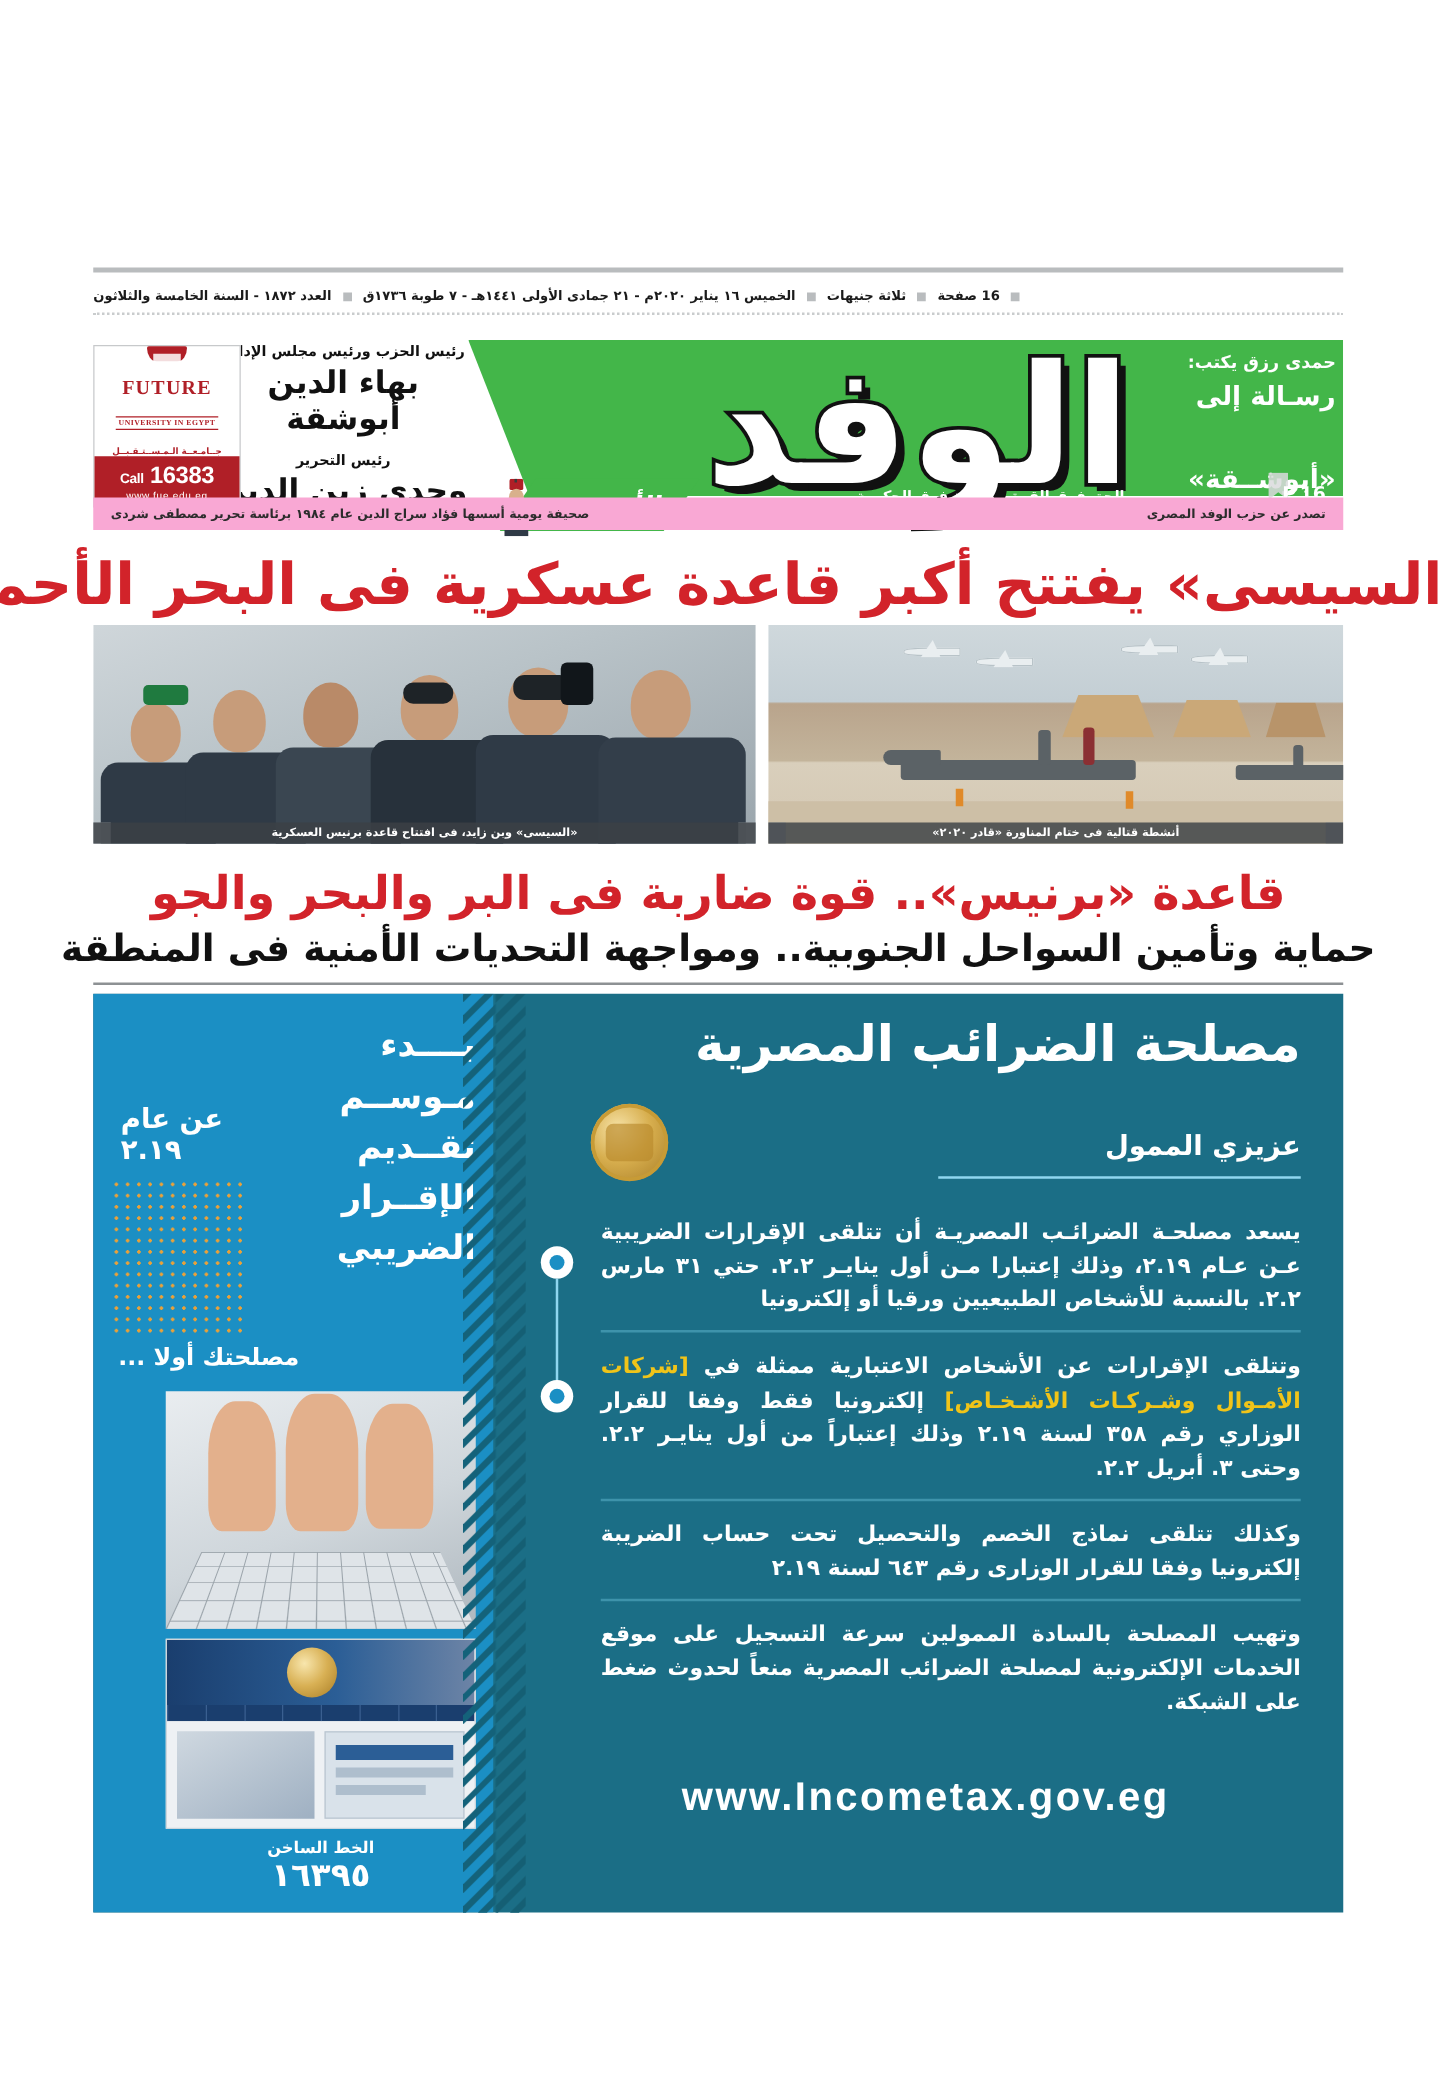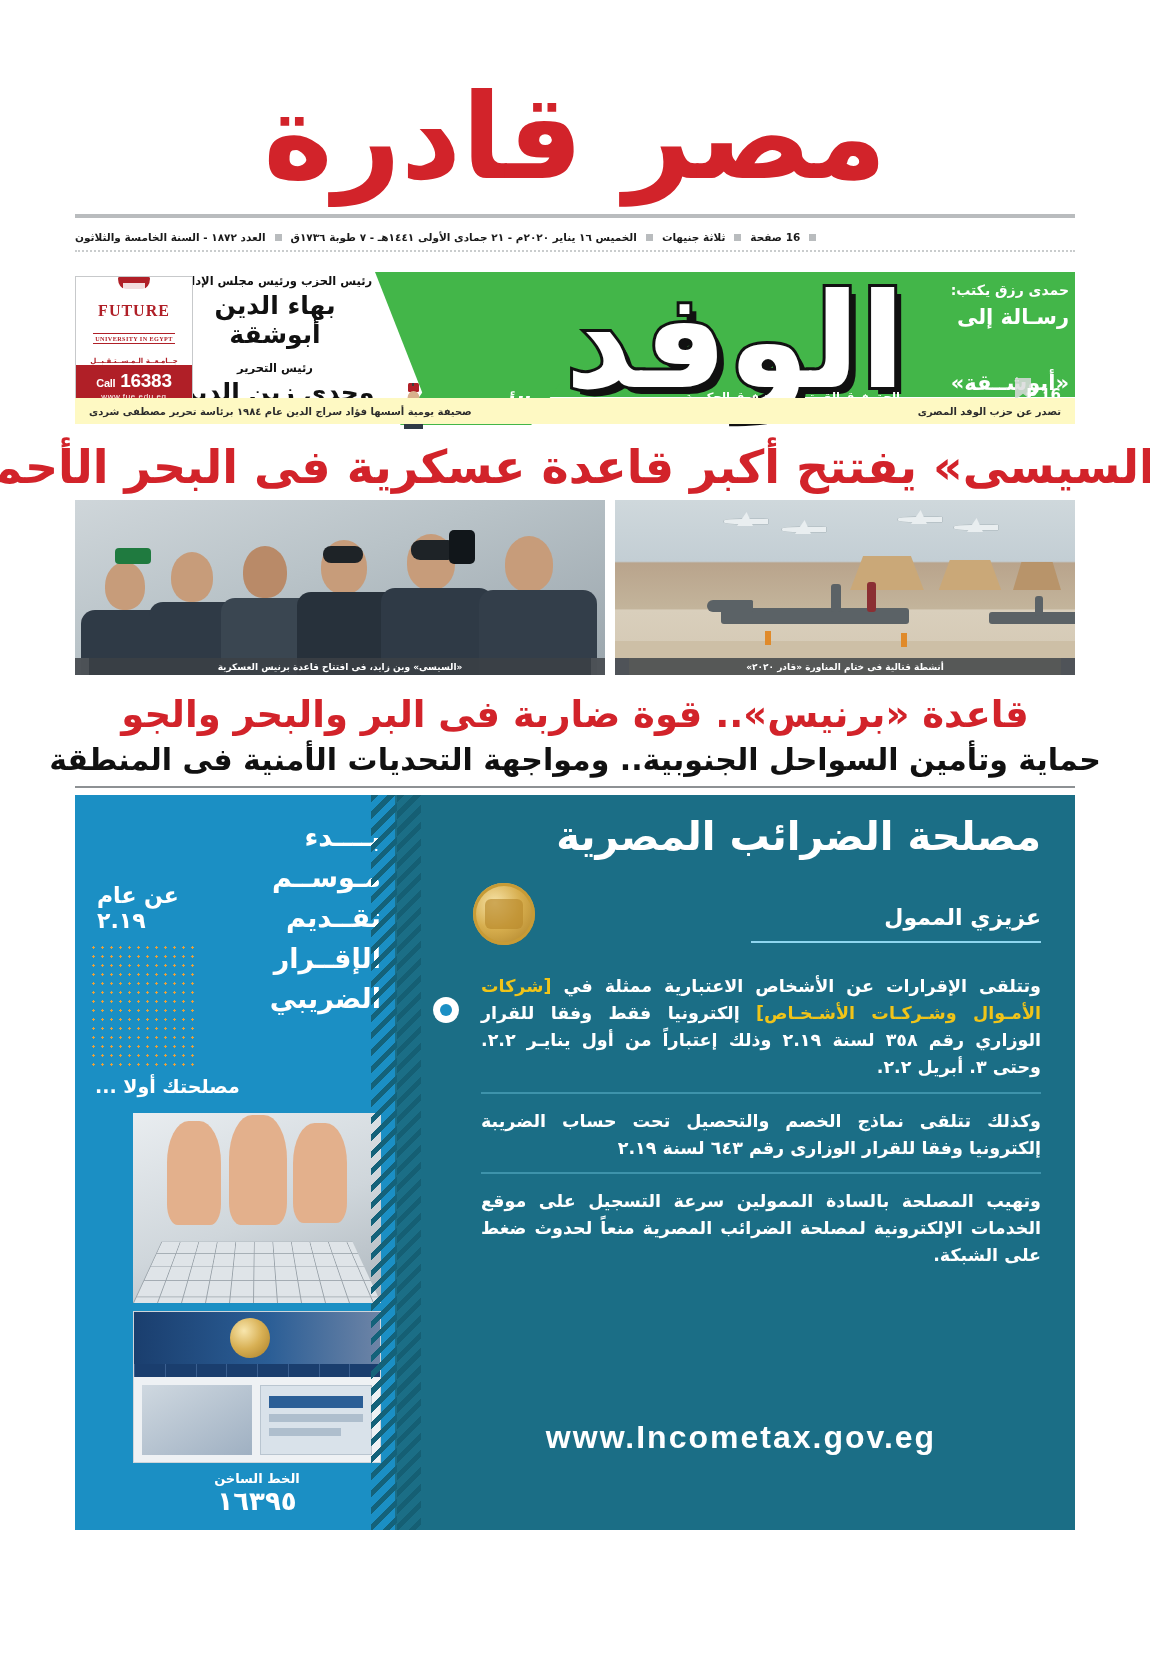--- a/index.html
+++ b/index.html
@@ -114,21 +114,21 @@
   .fue-sub { font-size: 6.2px; font-weight:700; color:#b01f27; letter-spacing:.4px; font-family:"Liberation Serif", serif; border-top:1px solid #b01f27; border-bottom:1px solid #b01f27; padding:1px 2px;}
   .fue-ar { font-size: 7px; color:#b01f27; font-weight:700; letter-spacing:2px; }
   .fue-bot { height: 41px; background:#b01f27; color:#fff; display:flex; flex-direction:column; align-items:center; justify-content:center; }
   .fue-call { font-size: 19px; font-weight:900; letter-spacing:-0.3px; font-family:"Liberation Sans", sans-serif; }
   .fue-call small { font-size: 11px; font-weight:700; }
   .fue-url { font-size: 8px; letter-spacing:.6px; font-family:"Liberation Sans", sans-serif; }
 
   
   .mh-footer {
     position:absolute; left:75px; top: 398px; width:1000px; height: 26px;
-    background:#fef9c3; display:flex; align-items:center;
+    background:#f9a8d4; display:flex; align-items:center;
     flex-direction: row-reverse; justify-content: space-between; padding: 0 14px;
     font-size: 10px; font-weight:700; color:#2c2c2c;
   }
   .tarboosh {
     position:absolute; left: 399px; top: 383px; width: 28px; height: 46px;
   }
 
   
   .main-headline {
     position:absolute; left:75px; top: 436px; width:1000px; height: 62px;
@@ -296,23 +296,20 @@
     position:absolute; left: 58px; top: 676px; width: 248px; text-align:center; color:#fff;
   }
   .hotline .lbl { font-size: 13px; font-weight:700; }
   .hotline .num { font-size: 26px; font-weight:900; letter-spacing:1px; }
 </style>
 </head>
 <body>
 
 <div class="page">
 
-  <div class="top-banner">
-    <div class="top-banner-text">مصر قادرة</div>
-  </div>
   <div class="rule-thick" style="top:214px;"></div>
 
   <div class="info-line">
     <span>العدد ١٨٧٢ - السنة الخامسة والثلاثون</span>
     <span class="info-sep"></span>
     <span>الخميس ١٦ يناير ٢٠٢٠م - ٢١ جمادى الأولى ١٤٤١هـ - ٧ طوبة ١٧٣٦ق</span>
     <span class="info-sep"></span>
     <span>ثلاثة جنيهات</span>
     <span class="info-sep"></span>
     <span>16 صفحة</span>
@@ -487,20 +484,30 @@
     <div class="ad-diag-tl"></div>
     <div class="ad-diag-right"></div>
 
     <div class="ad-title">مصلحة الضرائب المصرية</div>
     <div class="seal"></div>
     <div class="dear">عزيزي الممول</div>
     <div class="dear-rule"></div>
 
     <div class="bullets">
 
+      <div class="bullet">
+        <div class="dot">
+            <i></i>
+          </div>
+        <div class="connector"></div>
+        <div class="txt">
+          <span>يسعد مصلحـة الضرائـب المصريـة أن تتلقى الإقرارات الضريبية عـن عـام ٢.١٩، وذلك إعتبارا مـن أول ينايـر ٢.٢. حتي ٣١ مارس ٢.٢. بالنسبة للأشخاص الطبيعيين ورقيا أو إلكترونيا</span>
+        </div>
+        <div class="bullet-sep"></div>
+      </div>
 
       <div class="bullet">
         <div class="dot">
             <i></i>
           </div>
         <div class="txt">
           <span>وتتلقى الإقرارات عن الأشخاص الاعتبارية ممثلة في </span><span class="hl">[شركات الأمـوال وشـركـات الأشـخـاص]</span><span> إلكترونيا فقط وفقا للقرار الوزاري رقم ٣٥٨ لسنة ٢.١٩ وذلك إعتباراً من أول ينايـر ٢.٢. وحتى ٣. أبريل ٢.٢.</span>
         </div>
         <div class="bullet-sep"></div>
       </div>

